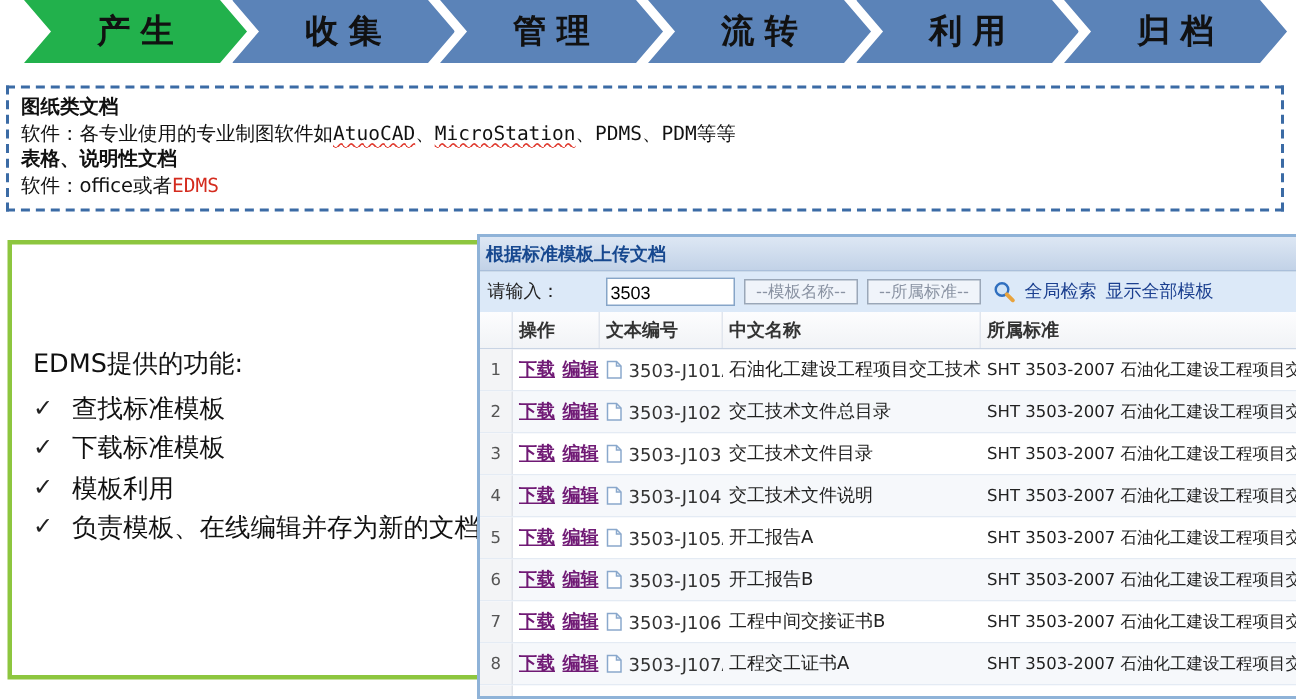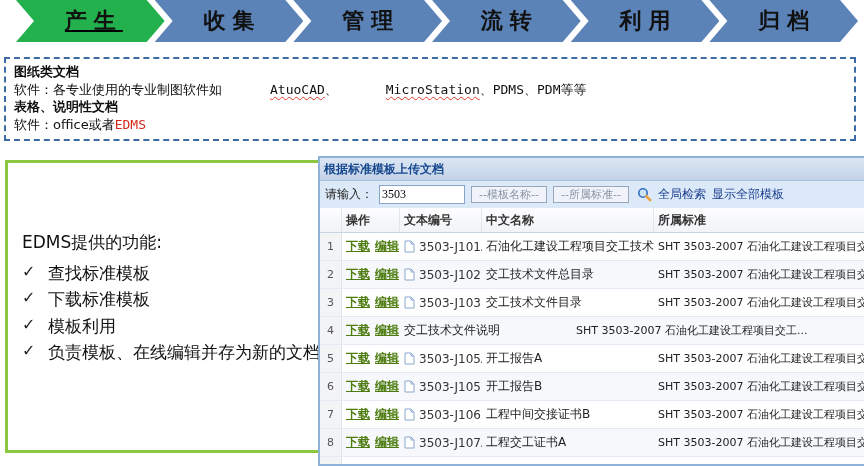--- a/index.html
+++ b/index.html
@@ -8,34 +8,34 @@
     background:#ffffff;
     font-family:"DejaVu Sans","Liberation Sans",sans-serif;
   }
   
   .flow{position:absolute;left:0;top:7;width:858px;height:42px;display:flex;}
   .chev{
     flex:1 1 0;height:42px;display:flex;align-items:center;justify-content:center;
     clip-path:polygon(0 0,calc(100% - 18px) 0,100% 50%,calc(100% - 18px) 100%,0 100%,18px 50%);
     margin-left:-10px;
   }
-  .chev:first-child{margin-left:16px;text-decoration:underline;}
+  .chev:first-child{margin-left:16px;}
   .chev span{
     font-size:22px;font-weight:bold;color:#111;
     letter-spacing:7px;margin-right:-7px;white-space:nowrap;
   }
   
   .notebox{
     position:absolute;left:4px;top:57px;width:852px;height:84px;box-sizing:border-box;
     border:2px dashed #3b6ba5;background:#fff;
     padding:4px 8px;font-size:13px;line-height:1.35;color:#111;
   }
   .notebox .bold{font-weight:bold;}
   .mono{font-family:"DejaVu Sans Mono","Liberation Mono",monospace;}
-  .squiggle{text-decoration:underline wavy #e03a2f 1px;text-underline-offset:2px;margin-left:48px;}
+  .squiggle{text-decoration:underline wavy #e03a2f 1px;text-underline-offset:2px;}
   .red{color:#d42b1e;}
   
   .featurebox{
     position:absolute;left:5px;top:160px;width:351px;height:293px;box-sizing:border-box;
     border:3px solid #8dc63f;background:#fff;
     padding:68px 10px 0 14px;font-size:17px;color:#111;
   }
   .featurebox .fb-title{margin:0 0 6px 0;}
   .fb-item{display:flex;align-items:flex-start;line-height:1.55;}
   .fb-check{width:26px;flex:0 0 26px;color:#222;font-size:16px;}
@@ -57,21 +57,22 @@
     display:flex;align-items:center;justify-content:center;
     font-size:10px;font-weight:bold;color:#4a7ab5;cursor:pointer;box-sizing:border-box;
   }
   .dlg-toolbar{
     height:28px;background:#dcе9f8;background:#dce9f8;border-bottom:1px solid #b9cbe2;
     display:flex;align-items:center;gap:6px;padding:0 5px;box-sizing:border-box;
   }
   .tb-label{font-size:12px;color:#222;white-space:nowrap;}
   .tb-input{
     width:80px;height:17px;border:1px solid #86a5c8;font-size:12px;padding:0 2px;
-    font-family:Liberation Serif, serif;
+    font-family:Liberation Sans, sans-serif;
+    margin-left:25px;
   }
   .tb-select{
     width:76px;height:17px;border:1px solid #9aa7b8;background:#f0f4fa;
     display:flex;align-items:center;justify-content:center;
     font-size:11px;color:#8a93a3;white-space:nowrap;box-sizing:border-box;
   }
   .tb-link{font-size:12px;color:#1b3f8f;white-space:nowrap;cursor:pointer;}
   .search-icon{width:15px;height:15px;margin-left:2px;}
   
   .tbl{position:absolute;left:0;top:50px;right:11px;bottom:0;}
@@ -83,21 +84,21 @@
   .col-op{width:58px;flex:0 0 58px;}
   .col-code{width:82px;flex:0 0 82px;}
   .col-name{width:172px;flex:0 0 172px;}
   .col-std{flex:1 1 auto;overflow:hidden;}
   .tr{display:flex;height:27px;border-bottom:1px solid #e4ebf4;background:#fff;}
   .tr.alt{background:#f6f8fb;}
   .td{display:flex;align-items:center;padding-left:4px;box-sizing:border-box;
       font-size:12px;color:#222;overflow:hidden;white-space:nowrap;}
   .td.col-num{background:#f3f4f6;border-right:1px solid #e0e3e9;
       font-size:11px;color:#555;justify-content:center;padding-left:0;}
-  .rowlink{color:#4d7c0f;font-weight:bold;text-decoration:underline;margin-right:5px;cursor:pointer;font-size:12px;}
+  .rowlink{color:#701a75;font-weight:bold;text-decoration:underline;margin-right:5px;cursor:pointer;font-size:12px;}
   .doc-icon{width:11px;height:13px;margin-right:4px;flex:0 0 11px;}
   .td-code{color:#333;}
   .td-std{font-size:11px;color:#222;text-overflow:ellipsis;}
   .scroll-strip{
     position:absolute;right:2px;top:51px;bottom:2px;width:7px;
     background:#bcd2ec;border-radius:2px;
   }
   .tr-empty{display:flex;height:18px;background:#fff;}
   .tr-empty .td{border-bottom:none;}
 </style>
@@ -227,20 +228,27 @@
           </div>
           <div class="td col-name">交工技术文件目录</div>
           <div class="td col-std td-std">SHT 3503-2007 石油化工建设工程项目交工...</div>
         </div>
         <div class="tr alt">
           <div class="td col-num">4</div>
           <div class="td col-op">
             <span class="rowlink">下载</span>
             <span class="rowlink">编辑</span>
           </div>
+          <div class="td col-code">
+            <svg class="doc-icon" viewBox="0 0 11 13">
+              <path d="M1 1 h6 l3 3 v8 h-9 z" fill="#ffffff" stroke="#8aa8cc" stroke-width="1"></path>
+              <path d="M7 1 v3 h3" fill="none" stroke="#8aa8cc" stroke-width="1"></path>
+            </svg>
+            <span class="td-code">3503-J104</span>
+          </div>
           <div class="td col-name">交工技术文件说明</div>
           <div class="td col-std td-std">SHT 3503-2007 石油化工建设工程项目交工...</div>
         </div>
         <div class="tr">
           <div class="td col-num">5</div>
           <div class="td col-op">
             <span class="rowlink">下载</span>
             <span class="rowlink">编辑</span>
           </div>
           <div class="td col-code">

